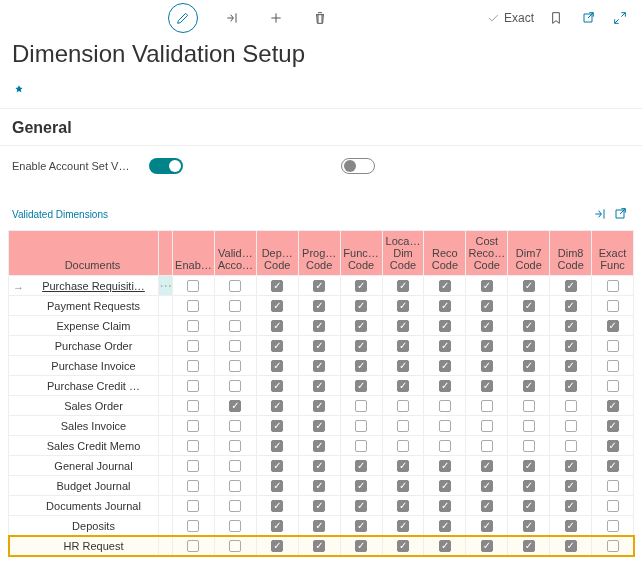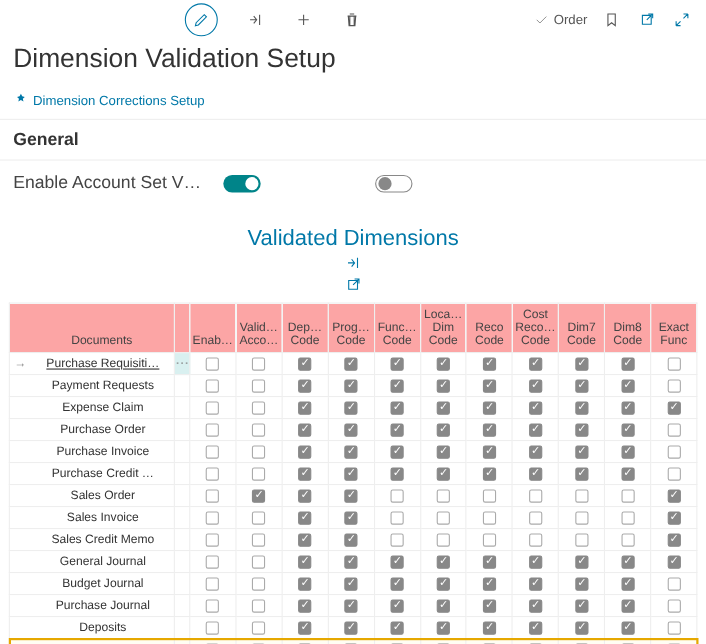--- a/index.html
+++ b/index.html
@@ -83,21 +83,21 @@
   }
   .general-fields {
     display: flex;
     padding: 12px;
     gap: 40px;
   }
   .field {
     display: flex;
     align-items: center;
     gap: 20px;
-    font-size: 16px;
+    font-size: 11px;
     color: #444;
     flex: 1;
   }
   .toggle {
     width: 34px;
     height: 16px;
     border-radius: 8px;
     position: relative;
     cursor: pointer;
   }
@@ -111,22 +111,21 @@
     position: absolute;
     top: 2px;
   }
   .toggle.on .knob { right: 2px; background: #fff; }
   .toggle.off .knob { left: 2px; background: #888; top: 1px; width: 12px; height: 12px; }
   .vd-header {
     display: flex;
     align-items: center;
     padding: 18px 12px 6px;
     color: #0078a8;
-    font-size: 20px;
-    flex-direction: column;
+    font-size: 10px;
   }
   .vd-header .title { flex: 1; }
   .vd-header .icon-btn { color: #0078a8; }
   .table-wrap { padding: 0 8px 8px; }
   table { border-collapse: collapse; width: 100%; table-layout: fixed; }
   th, td {
     border: 1px solid #eee;
     font-size: 11px;
     text-align: center;
     height: 20px;
@@ -222,21 +221,21 @@
       <svg viewBox="0 0 24 24">
           <path d="M6 7h12M9 7v12M15 7v12M7 7l1 13h8l1-13M9 4h6"></path>
         </svg>
     </div>
   </div>
   <div class="toolbar-right">
     <div class="saved">
       <svg viewBox="0 0 24 24">
           <path d="M5 12l5 5L20 7"></path>
         </svg>
-      <span>Order</span>
+      <span>Exact</span>
     </div>
     <div class="icon-btn">
       <svg viewBox="0 0 24 24">
           <path d="M7 4h10v16l-5-4-5 4z"></path>
         </svg>
     </div>
     <div class="icon-btn" style="color:#0078a8">
       <svg viewBox="0 0 24 24">
           <path d="M6 6h12v12H6z M14 4h6v6 M20 4l-8 8"></path>
         </svg>
@@ -248,21 +247,20 @@
     </div>
   </div>
 </div>
 
 <h1 class="page-title">Dimension Validation Setup</h1>
 
 <div class="link-row">
   <svg viewBox="0 0 24 24">
       <path d="M12 2l2 4 4 1-3 3 1 4-4-2-4 2 1-4-3-3 4-1z" fill="#0078a8"></path>
     </svg>
-  <span>Dimension Corrections Setup</span>
 </div>
 
 <div class="section-heading">General</div>
 
 <div class="general-fields">
   <div class="field">
     <span>Enable Account Set V…</span>
     <div class="toggle on">
         <div class="knob"></div>
       </div>
@@ -467,21 +465,21 @@
           <td><span class="cb checked"></span></td>
           <td><span class="cb checked"></span></td>
           <td><span class="cb checked"></span></td>
           <td><span class="cb checked"></span></td>
           <td><span class="cb checked"></span></td>
           <td><span class="cb checked"></span></td>
           <td><span class="cb checked"></span></td>
           <td><span class="cb"></span></td>
         </tr>
         <tr class="row-11">
-          <td class="doc-col">Purchase Journal</td>
+          <td class="doc-col">Documents Journal</td>
           <td class="menu-col"></td>
           <td><span class="cb"></span></td>
           <td><span class="cb"></span></td>
           <td><span class="cb checked"></span></td>
           <td><span class="cb checked"></span></td>
           <td><span class="cb checked"></span></td>
           <td><span class="cb checked"></span></td>
           <td><span class="cb checked"></span></td>
           <td><span class="cb checked"></span></td>
           <td><span class="cb checked"></span></td>

